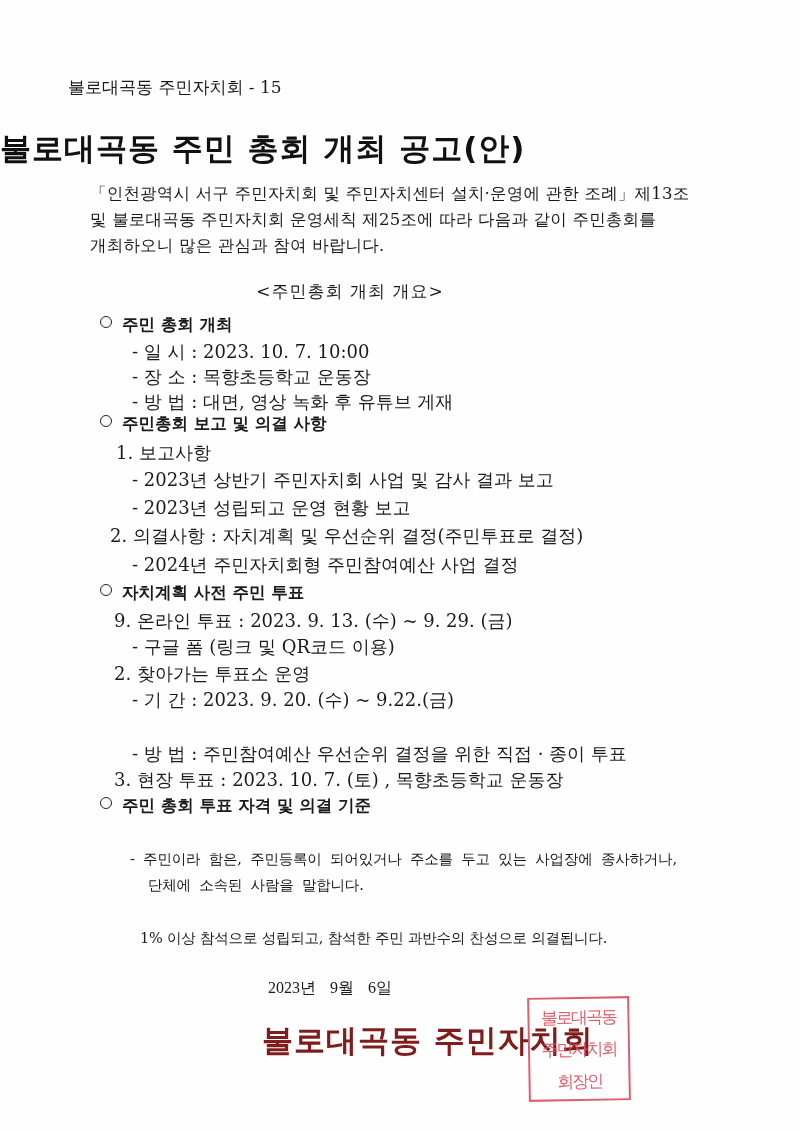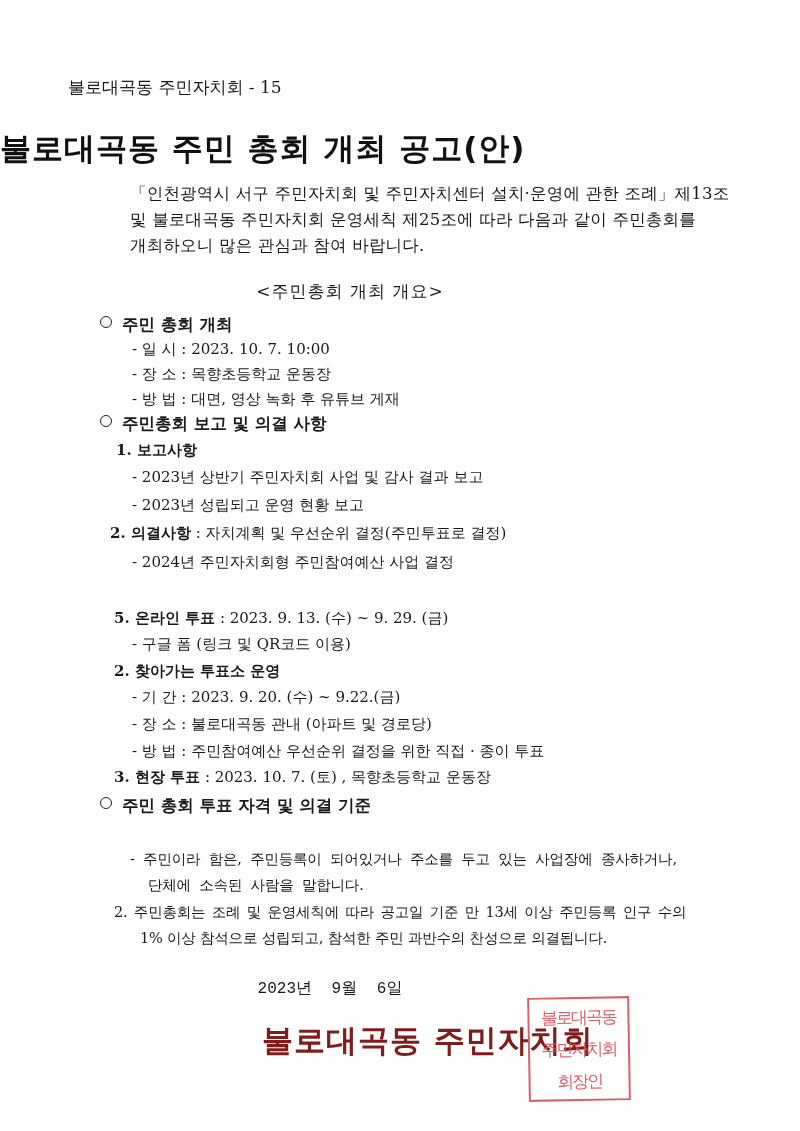--- a/index.html
+++ b/index.html
@@ -7,28 +7,28 @@
     width: 800px; height: 1131px; position: relative; overflow: hidden;
     font-family: "DejaVu Serif", "Liberation Serif", serif;
     color: #1a1a1a;
   }
   .page { position: absolute; inset: 0; background: #fefefe; }
   .abs { position: absolute; white-space: nowrap; text-align: right; }
   .serif { font-family: "DejaVu Serif", "Liberation Serif", serif; }
   .sans { font-family: "DejaVu Sans", "Liberation Sans", sans-serif; }
   .header-ref { left: 68px; top: 76px; font-size: 17px; }
   .title { left: 0; width: 800px; text-align: left; top: 128px; font-size: 31px; font-weight: bold; letter-spacing: 1px; color: #111; }
-  .intro { left: 90px; font-size: 16.5px; letter-spacing: 0.2px; margin-left: 40px; }
+  .intro { left: 90px; font-size: 16.5px; letter-spacing: 0.2px; }
   .overview { left: 0; width: 700px; text-align: center; top: 280px; font-size: 17px; letter-spacing: 1px; }
   .bullet-head { font-size: 16.5px; font-weight: bold; }
   .bullet-head .circle { display: inline-block; width: 10px; height: 10px; border: 1.6px solid #222; border-radius: 50%; margin-right: 10px; vertical-align: 2px; }
-  .sub { font-size: 15px; }
-  .num-bold { font-weight: bold; }
+  .sub { font-size: 18px; }
+  .num-bold { font-weight: normal; }
   .small { font-size: 14.5px; letter-spacing: -0.2px; }
-  .date { left: 0; width: 660px; text-align: center; top: 978px; font-size: 16px; font-family: Liberation Mono, monospace; word-spacing: 10px; }
+  .date { left: 0; width: 660px; text-align: center; top: 978px; font-size: 16px; font-family: Liberation Serif, serif; word-spacing: 10px; }
   .org { left: 262px; top: 1020px; font-size: 31px; font-weight: bold; color: #7f1d1d; font-family: "DejaVu Sans", "Liberation Sans", sans-serif; letter-spacing: 1px; }
   .seal {
     position: absolute; left: 528px; top: 997px; width: 102px; height: 104px;
     border: 2px solid #d8505e; color: #d8505e; box-sizing: border-box;
     display: flex; flex-direction: column; justify-content: space-around; align-items: center;
     padding: 2px 1px; transform: rotate(-1deg); opacity: 0.9;
   }
   .seal-row { font-family: "DejaVu Serif", serif; font-size: 17px; line-height: 1; letter-spacing: -2px; white-space: nowrap; }
 </style>
 </head>
@@ -57,38 +57,39 @@
     <span class="circle"></span><span>주민총회 보고 및 의결 사항</span>
   </div>
   <div class="abs sub serif num-bold" style="left:116px; top:441px">1. 보고사항</div>
   <div class="abs sub serif" style="left:132px; top:468px">- 2023년 상반기 주민자치회 사업 및 감사 결과 보고</div>
   <div class="abs sub serif" style="left:132px; top:496px">- 2023년 성립되고 운영 현황 보고</div>
   <div class="abs sub serif" style="left:110px; top:524px">
     <span class="num-bold">2. 의결사항</span><span> : 자치계획 및 우선순위 결정(주민투표로 결정)</span>
   </div>
   <div class="abs sub serif" style="left:132px; top:553px">- 2024년 주민자치회형 주민참여예산 사업 결정</div>
 
+  <div class="abs bullet-head sans" style="left:100px; top:582px">
+    <span class="circle"></span><span>자치계획 사전 주민 투표</span>
+  </div>
   <div class="abs sub serif" style="left:114px; top:609px">
-    <span class="num-bold">5. 온라인 투표</span><span> : 2023. 9. 13. (수) ~ 9. 29. (금)</span>
+    <span class="num-bold">9. 온라인 투표</span><span> : 2023. 9. 13. (수) ~ 9. 29. (금)</span>
   </div>
   <div class="abs sub serif" style="left:132px; top:635px">- 구글 폼 (링크 및 QR코드 이용)</div>
   <div class="abs sub serif num-bold" style="left:114px; top:662px">2. 찾아가는 투표소 운영</div>
   <div class="abs sub serif" style="left:132px; top:688px">- 기 간 : 2023. 9. 20. (수) ~ 9.22.(금)</div>
-  <div class="abs sub serif" style="left:132px; top:715px">- 장 소 : 불로대곡동 관내 (아파트 및 경로당)</div>
   <div class="abs sub serif" style="left:132px; top:742px">- 방 법 : 주민참여예산 우선순위 결정을 위한 직접 · 종이 투표</div>
   <div class="abs sub serif" style="left:114px; top:768px">
     <span class="num-bold">3. 현장 투표</span><span> : 2023. 10. 7. (토) , 목향초등학교 운동장</span>
   </div>
 
   <div class="abs bullet-head sans" style="left:100px; top:795px">
     <span class="circle"></span><span>주민 총회 투표 자격 및 의결 기준</span>
   </div>
   <div class="abs small serif" style="left:130px; top:850px; word-spacing:4px">- 주민이라 함은, 주민등록이 되어있거나 주소를 두고 있는 사업장에 종사하거나,</div>
   <div class="abs small serif" style="left:148px; top:876px; word-spacing:4px">단체에 소속된 사람을 말합니다.</div>
-  <div class="abs small serif" style="left:114px; top:903px; word-spacing:2px">2. 주민총회는 조례 및 운영세칙에 따라 공고일 기준 만 13세 이상 주민등록 인구 수의</div>
   <div class="abs small serif" style="left:140px; top:929px">1% 이상 참석으로 성립되고, 참석한 주민 과반수의 찬성으로 의결됩니다.</div>
 
   <div class="abs date">2023년 9월 6일</div>
   <div class="abs org">불로대곡동 주민자치회</div>
 
   <div class="seal">
     <div class="seal-row">불로대곡동</div>
     <div class="seal-row">주민자치회</div>
     <div class="seal-row">회장인</div>
   </div>

